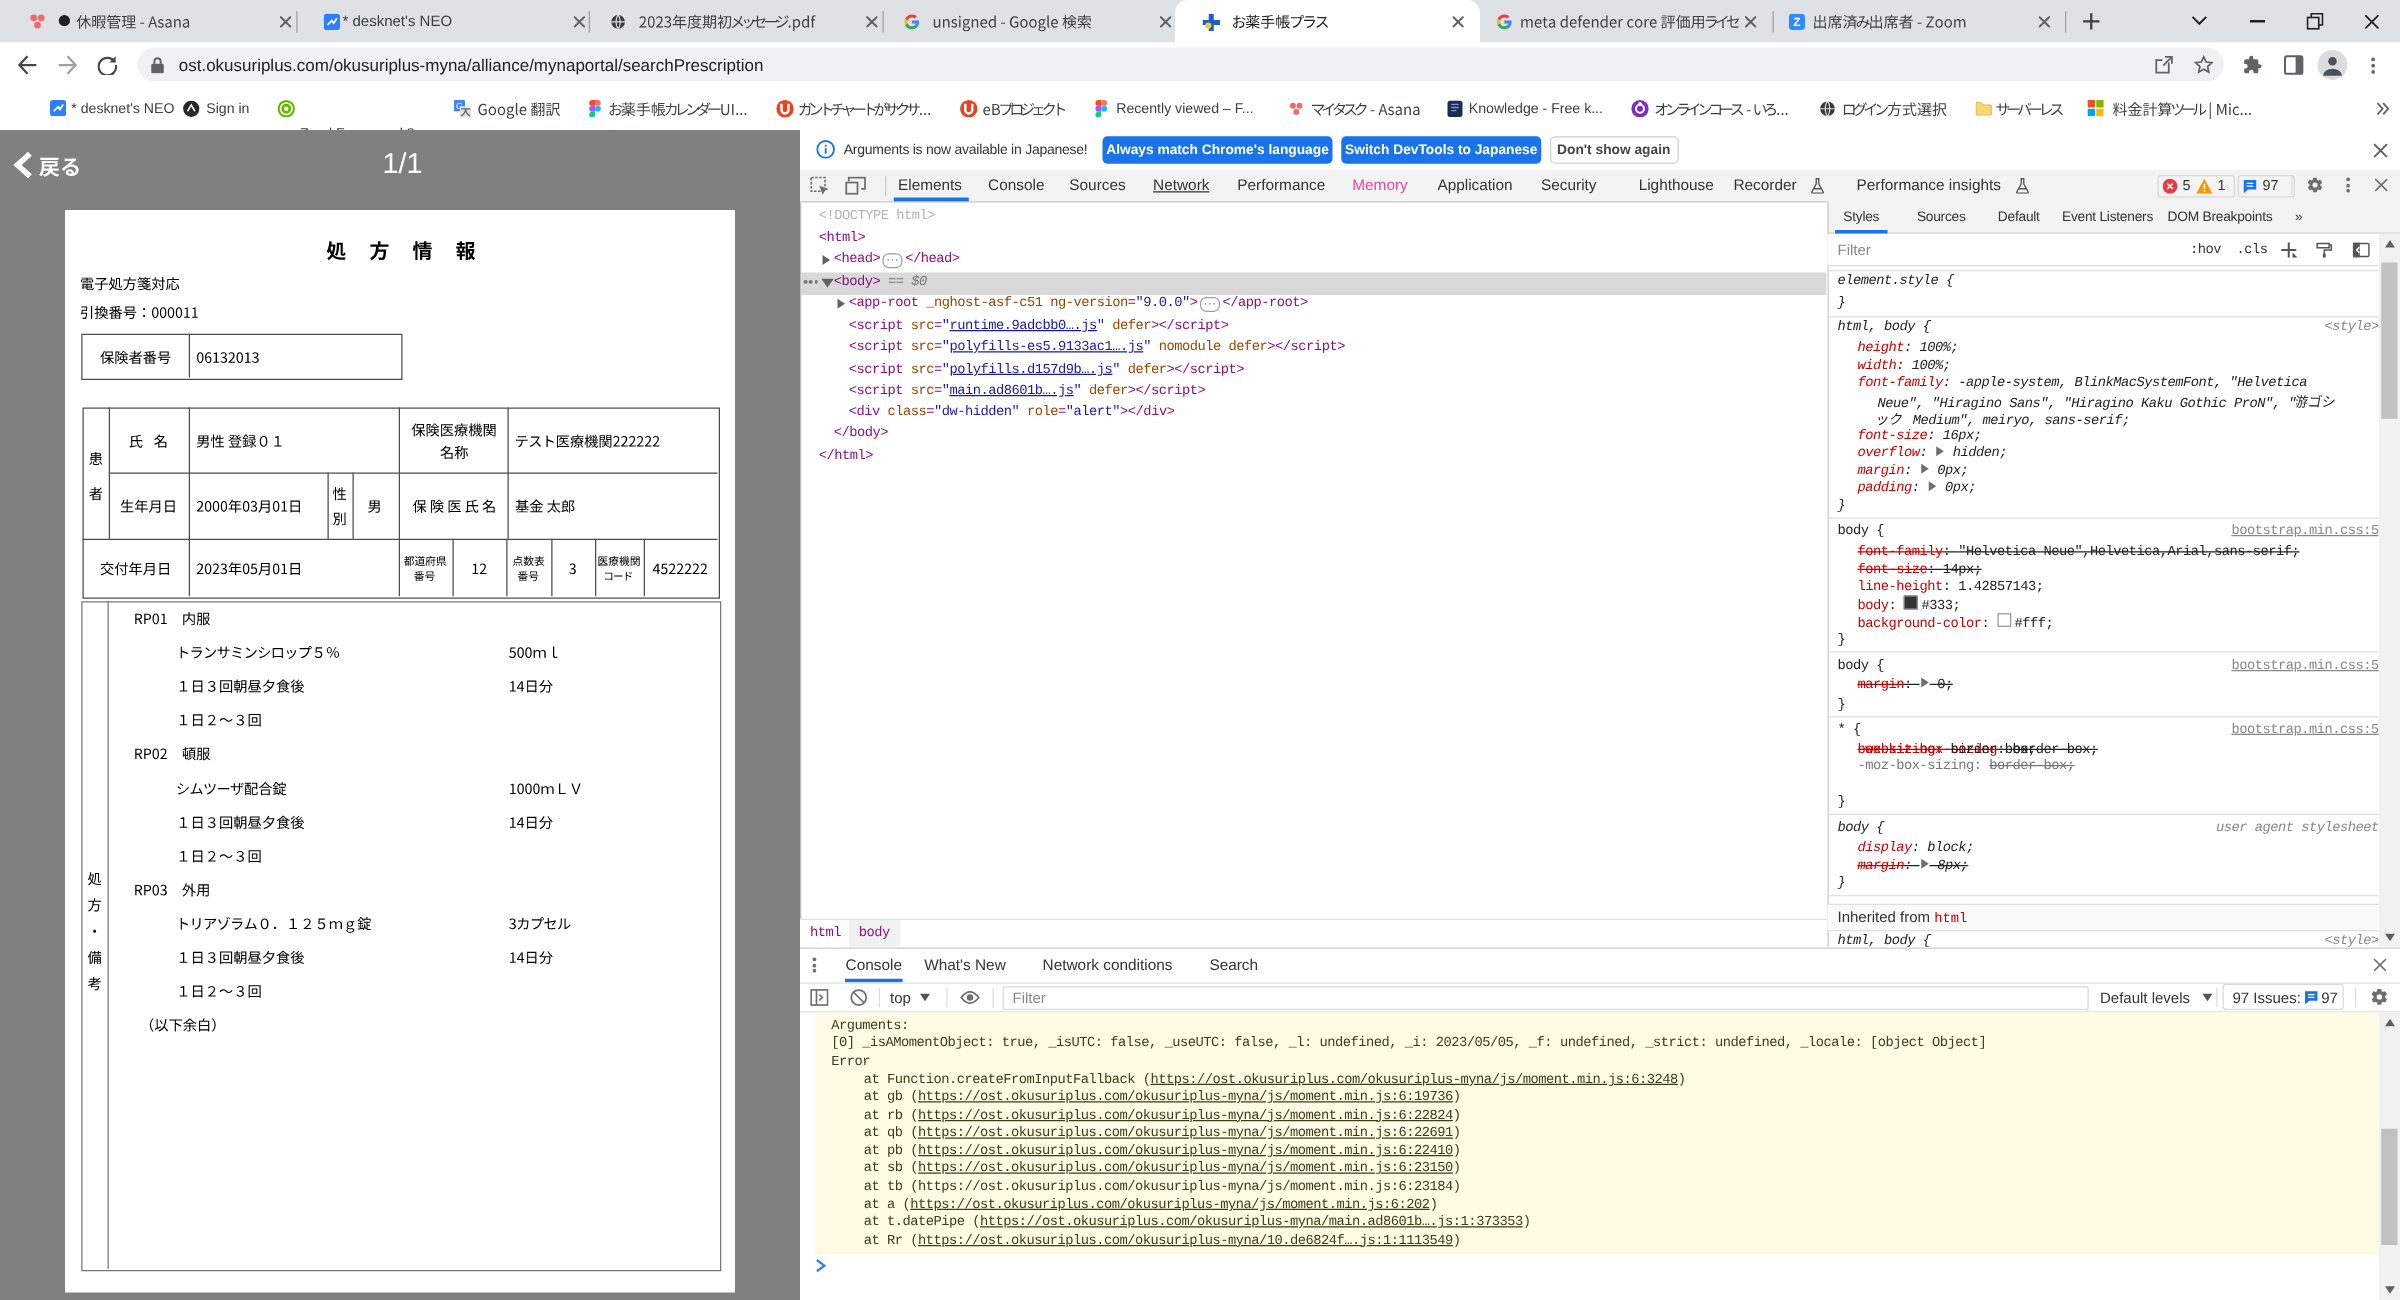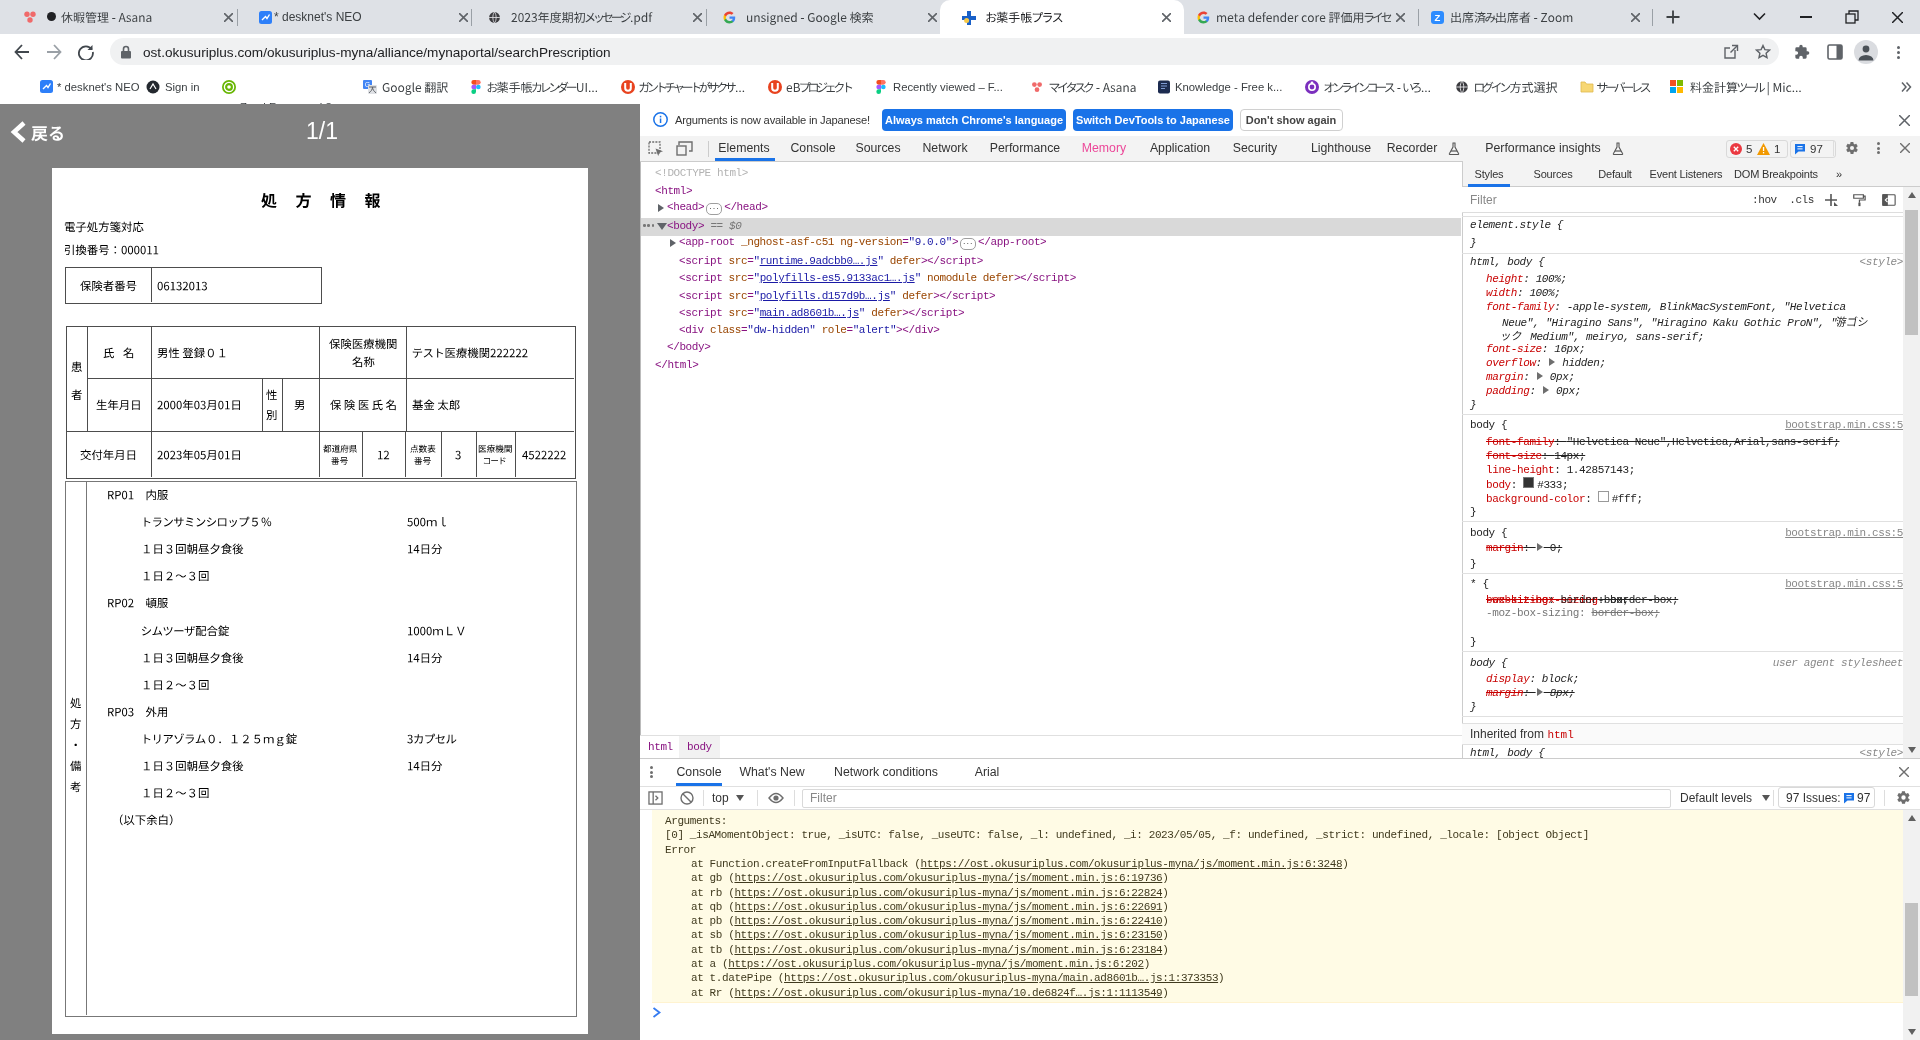--- a/index.html
+++ b/index.html
@@ -654,21 +654,21 @@
     <path d="M7.5 7.5 L10.2 15 L11.6 11.6 L15 10.2 Z" fill="#6e6e6e" stroke="none"></path>
   </svg>
 <svg style="position:absolute;left:676px;top:141px" width="17" height="15" viewBox="0 0 17 15" fill="none" stroke="#6e6e6e" stroke-width="1.4">
     <path d="M3 4 V1 H16 V10 H13"></path>
     <rect x="1" y="5" width="9" height="9"></rect>
   </svg>
 <div style="position:absolute;left:708px;top:141px;width:1px;height:16px;background:#ccc;"></div>
 <div style="position:absolute;top:148px;font:normal 12.3px 'Liberation Sans', sans-serif;color:#333;white-space:pre;transform:translateY(-50%);left:744px;transform:translate(-50%,-50%);">Elements</div>
 <div style="position:absolute;top:148px;font:normal 12.3px 'Liberation Sans', sans-serif;color:#333;white-space:pre;transform:translateY(-50%);left:813px;transform:translate(-50%,-50%);">Console</div>
 <div style="position:absolute;top:148px;font:normal 12.3px 'Liberation Sans', sans-serif;color:#333;white-space:pre;transform:translateY(-50%);left:878px;transform:translate(-50%,-50%);">Sources</div>
-<div style="position:absolute;top:148px;font:normal 12.3px 'Liberation Sans', sans-serif;color:#333;white-space:pre;transform:translateY(-50%);left:945px;transform:translate(-50%,-50%);">Network</div>
+<div style="position:absolute;top:148px;font:normal 12.3px 'Liberation Sans', sans-serif;color:#333;white-space:pre;transform:translateY(-50%);left:945px;transform:translate(-50%,-50%);text-decoration:underline;">Network</div>
 <div style="position:absolute;top:148px;font:normal 12.3px 'Liberation Sans', sans-serif;color:#333;white-space:pre;transform:translateY(-50%);left:1025px;transform:translate(-50%,-50%);">Performance</div>
 <div style="position:absolute;top:148px;font:normal 12.3px 'Liberation Sans', sans-serif;color:#ec4899;white-space:pre;transform:translateY(-50%);left:1104px;transform:translate(-50%,-50%);">Memory</div>
 <div style="position:absolute;top:148px;font:normal 12.3px 'Liberation Sans', sans-serif;color:#333;white-space:pre;transform:translateY(-50%);left:1180px;transform:translate(-50%,-50%);">Application</div>
 <div style="position:absolute;top:148px;font:normal 12.3px 'Liberation Sans', sans-serif;color:#333;white-space:pre;transform:translateY(-50%);left:1255px;transform:translate(-50%,-50%);">Security</div>
 <div style="position:absolute;top:148px;font:normal 12.3px 'Liberation Sans', sans-serif;color:#333;white-space:pre;transform:translateY(-50%);left:1341px;transform:translate(-50%,-50%);">Lighthouse</div>
 <div style="position:absolute;top:148px;font:normal 12.3px 'Liberation Sans', sans-serif;color:#333;white-space:pre;transform:translateY(-50%);left:1412px;transform:translate(-50%,-50%);">Recorder</div>
 <div style="position:absolute;top:148px;font:normal 12.3px 'Liberation Sans', sans-serif;color:#333;white-space:pre;transform:translateY(-50%);left:1543px;transform:translate(-50%,-50%);">Performance insights</div>
 <div style="position:absolute;left:715px;top:158px;width:60px;height:3px;background:#1a73e8;"></div>
 <svg style="position:absolute;left:1448px;top:142px" width="12" height="13" viewBox="0 0 12 13" fill="none" stroke="#555" stroke-width="1.1">
     <path d="M4.5 1 H7.5 M5 1 V5 L1.5 11.5 a0.6 0.6 0 0 0 0.5 1 H10 a0.6 0.6 0 0 0 0.5-1 L7 5 V1"></path>
@@ -811,21 +811,21 @@
 <div style="position:absolute;left:1907.5px;top:192px;width:0;height:0;border-bottom:6px solid #606060;border-left:4.5px solid transparent;border-right:4.5px solid transparent"></div>
 <div style="position:absolute;left:1907.5px;top:747px;width:0;height:0;border-top:6px solid #606060;border-left:4.5px solid transparent;border-right:4.5px solid transparent"></div>
 <div style="position:absolute;left:1905px;top:210px;width:13px;height:125px;background:#c1c1c1;"></div>
 <div style="position:absolute;left:640px;top:758px;width:1280px;height:282px;background:#fff;border-top:1px solid #ccc;box-sizing:border-box;"></div>
 <div style="position:absolute;left:649.5px;top:766.0px;width:3px;height:3px;border-radius:50%;background:#6e6e6e"></div>
 <div style="position:absolute;left:649.5px;top:770.5px;width:3px;height:3px;border-radius:50%;background:#6e6e6e"></div>
 <div style="position:absolute;left:649.5px;top:775.0px;width:3px;height:3px;border-radius:50%;background:#6e6e6e"></div>
 <div style="position:absolute;top:772px;font:normal 12.3px 'Liberation Sans', sans-serif;color:#333;white-space:pre;transform:translateY(-50%);left:699px;transform:translate(-50%,-50%);">Console</div>
 <div style="position:absolute;top:772px;font:normal 12.3px 'Liberation Sans', sans-serif;color:#333;white-space:pre;transform:translateY(-50%);left:772px;transform:translate(-50%,-50%);">What's New</div>
 <div style="position:absolute;top:772px;font:normal 12.3px 'Liberation Sans', sans-serif;color:#333;white-space:pre;transform:translateY(-50%);left:886px;transform:translate(-50%,-50%);">Network conditions</div>
-<div style="position:absolute;top:772px;font:normal 12.3px 'Liberation Sans', sans-serif;color:#333;white-space:pre;transform:translateY(-50%);left:987px;transform:translate(-50%,-50%);">Arial</div>
+<div style="position:absolute;top:772px;font:normal 12.3px 'Liberation Sans', sans-serif;color:#333;white-space:pre;transform:translateY(-50%);left:987px;transform:translate(-50%,-50%);">Search</div>
 <div style="position:absolute;left:676px;top:783px;width:46px;height:3px;background:#1a73e8;"></div>
 <svg style="position:absolute;left:1899.0px;top:767.0px" width="10" height="10" viewBox="0 0 10 10">
     <path d="M0 0 L10 10 M10 0 L0 10" stroke="#6e6e6e" stroke-width="1.4"></path>
   </svg>
 <div style="position:absolute;left:640px;top:786px;width:1280px;height:24px;background:#fff;border-top:1px solid #e0e0e0;border-bottom:1px solid #e0e0e0;box-sizing:border-box;"></div>
 <svg style="position:absolute;left:648px;top:791px" width="15" height="14" viewBox="0 0 16 15" fill="none" stroke="#6e6e6e" stroke-width="1.4">
     <rect x="1" y="1" width="14" height="13"></rect>
     <path d="M5.5 1 V14"></path>
     <path d="M8 5 l2.5 2.5 L8 10" fill="none"></path>
   </svg>
@@ -861,21 +861,21 @@
 <div style="position:absolute;left:652px;top:810px;width:1251px;height:192px;background:#fffbe5;border-bottom:1px solid #ffd87f33;"></div>
 <div style="position:absolute;left:665px;top:821px;transform:translateY(-50%);font:11px 'Liberation Mono', monospace;letter-spacing:-0.4px;white-space:pre;color:#403a1e">Arguments: </div>
 <div style="position:absolute;left:665px;top:835.3px;transform:translateY(-50%);font:11px 'Liberation Mono', monospace;letter-spacing:-0.4px;white-space:pre;color:#403a1e">[0] _isAMomentObject: true, _isUTC: false, _useUTC: false, _l: undefined, _i: 2023/05/05, _f: undefined, _strict: undefined, _locale: [object Object]</div>
 <div style="position:absolute;left:665px;top:849.5999999999999px;transform:translateY(-50%);font:11px 'Liberation Mono', monospace;letter-spacing:-0.4px;white-space:pre;color:#403a1e">Error</div>
 <div style="position:absolute;left:691px;top:863.8999999999999px;transform:translateY(-50%);font:11px 'Liberation Mono', monospace;letter-spacing:-0.4px;white-space:pre;color:#403a1e">at Function.createFromInputFallback (<span style="text-decoration:underline">https://ost.okusuriplus.com/okusuriplus-myna/js/moment.min.js:6:3248</span>)</div>
 <div style="position:absolute;left:691px;top:878.1999999999998px;transform:translateY(-50%);font:11px 'Liberation Mono', monospace;letter-spacing:-0.4px;white-space:pre;color:#403a1e">at gb (<span style="text-decoration:underline">https://ost.okusuriplus.com/okusuriplus-myna/js/moment.min.js:6:19736</span>)</div>
 <div style="position:absolute;left:691px;top:892.4999999999998px;transform:translateY(-50%);font:11px 'Liberation Mono', monospace;letter-spacing:-0.4px;white-space:pre;color:#403a1e">at rb (<span style="text-decoration:underline">https://ost.okusuriplus.com/okusuriplus-myna/js/moment.min.js:6:22824</span>)</div>
 <div style="position:absolute;left:691px;top:906.7999999999997px;transform:translateY(-50%);font:11px 'Liberation Mono', monospace;letter-spacing:-0.4px;white-space:pre;color:#403a1e">at qb (<span style="text-decoration:underline">https://ost.okusuriplus.com/okusuriplus-myna/js/moment.min.js:6:22691</span>)</div>
 <div style="position:absolute;left:691px;top:921.0999999999997px;transform:translateY(-50%);font:11px 'Liberation Mono', monospace;letter-spacing:-0.4px;white-space:pre;color:#403a1e">at pb (<span style="text-decoration:underline">https://ost.okusuriplus.com/okusuriplus-myna/js/moment.min.js:6:22410</span>)</div>
 <div style="position:absolute;left:691px;top:935.3999999999996px;transform:translateY(-50%);font:11px 'Liberation Mono', monospace;letter-spacing:-0.4px;white-space:pre;color:#403a1e">at sb (<span style="text-decoration:underline">https://ost.okusuriplus.com/okusuriplus-myna/js/moment.min.js:6:23150</span>)</div>
-<div style="position:absolute;left:691px;top:949.6999999999996px;transform:translateY(-50%);font:11px 'Liberation Mono', monospace;letter-spacing:-0.4px;white-space:pre;color:#403a1e">at tb (<span style="text-decoration:underline">https://ost.okusuriplus.com/okusuriplus-myna/js/moment.min.js:6:23184</span>)</div>
+<div style="position:absolute;left:691px;top:949.6999999999996px;transform:translateY(-50%);font:11px 'Liberation Mono', monospace;letter-spacing:-0.4px;white-space:pre;color:#403a1e">at tb (<span style="">https://ost.okusuriplus.com/okusuriplus-myna/js/moment.min.js:6:23184</span>)</div>
 <div style="position:absolute;left:691px;top:963.9999999999995px;transform:translateY(-50%);font:11px 'Liberation Mono', monospace;letter-spacing:-0.4px;white-space:pre;color:#403a1e">at a (<span style="text-decoration:underline">https://ost.okusuriplus.com/okusuriplus-myna/js/moment.min.js:6:202</span>)</div>
 <div style="position:absolute;left:691px;top:978.2999999999995px;transform:translateY(-50%);font:11px 'Liberation Mono', monospace;letter-spacing:-0.4px;white-space:pre;color:#403a1e">at t.datePipe (<span style="text-decoration:underline">https://ost.okusuriplus.com/okusuriplus-myna/main.ad8601b….js:1:373353</span>)</div>
 <div style="position:absolute;left:691px;top:992.5999999999995px;transform:translateY(-50%);font:11px 'Liberation Mono', monospace;letter-spacing:-0.4px;white-space:pre;color:#403a1e">at Rr (<span style="text-decoration:underline">https://ost.okusuriplus.com/okusuriplus-myna/10.de6824f….js:1:1113549</span>)</div>
 <svg style="position:absolute;left:652px;top:1007px" width="9" height="11" viewBox="0 0 9 11">
     <path d="M1.5 1 L7.5 5.5 L1.5 10" stroke="#367cf1" stroke-width="1.8" fill="none"></path>
   </svg>
 <div style="position:absolute;left:1903px;top:810px;width:17px;height:230px;background:#f1f1f1;"></div>
 <div style="position:absolute;left:1907.5px;top:815px;width:0;height:0;border-bottom:6px solid #606060;border-left:4.5px solid transparent;border-right:4.5px solid transparent"></div>
 <div style="position:absolute;left:1907.5px;top:1029px;width:0;height:0;border-top:6px solid #606060;border-left:4.5px solid transparent;border-right:4.5px solid transparent"></div>
 <div style="position:absolute;left:1905px;top:903px;width:13px;height:93px;background:#c1c1c1;"></div>

